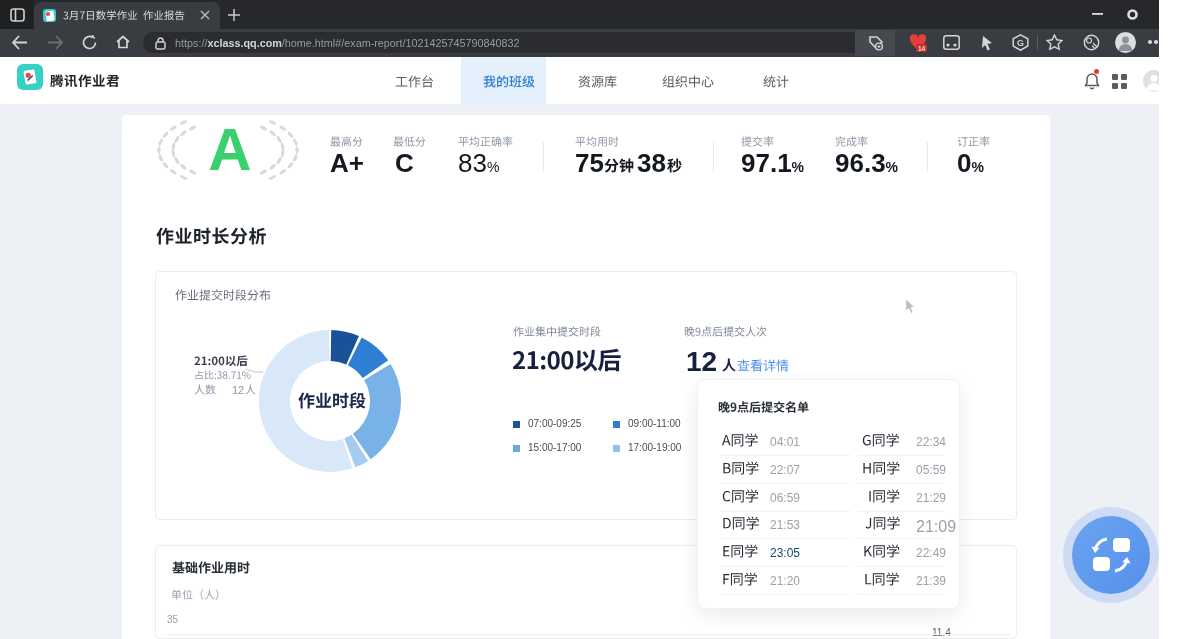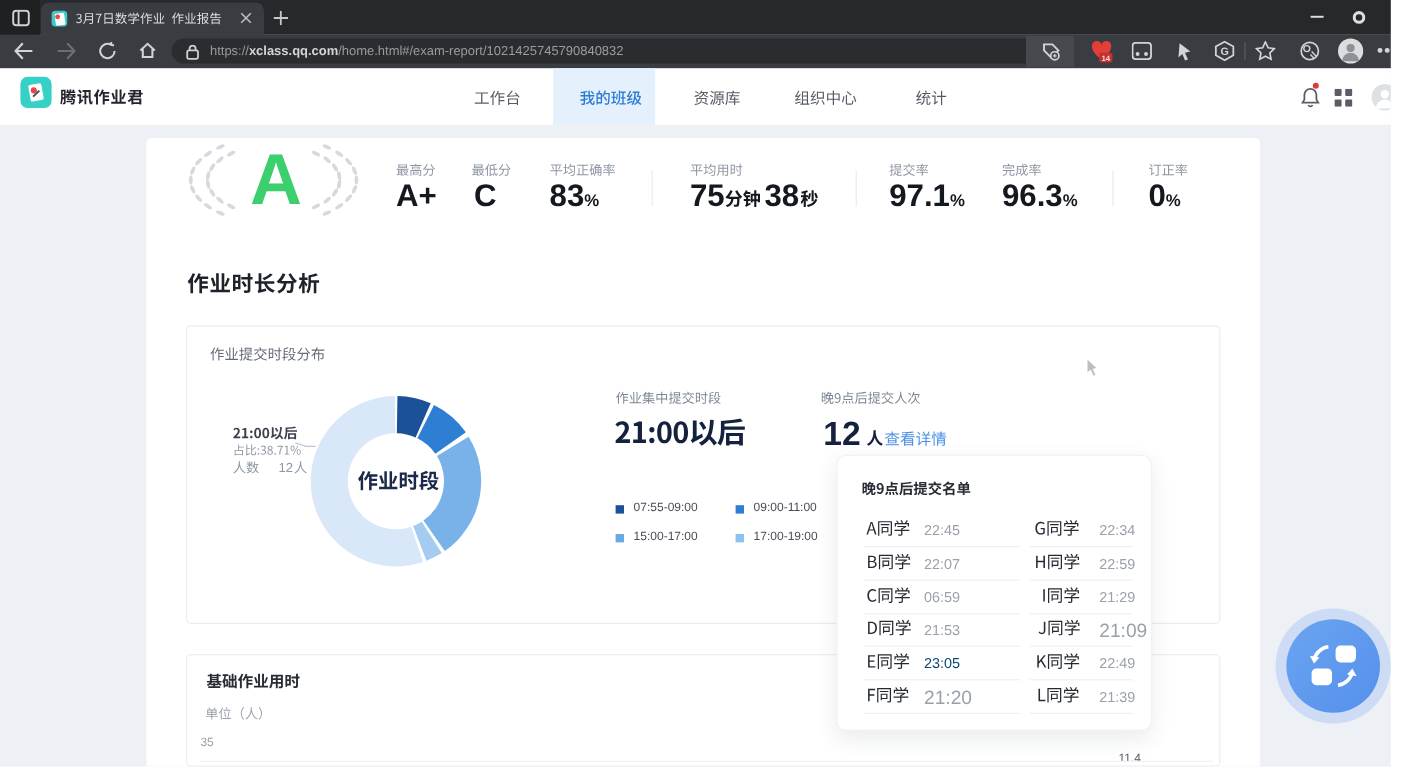--- a/index.html
+++ b/index.html
@@ -228,21 +228,21 @@
 <div class="ab" style="left:395px;top:148px;font-size:26px;font-weight:bold;color:#14181f;">C</div>
 <svg style="position:absolute;left:458px;top:136px;overflow:visible" width="55" height="13">
       <g fill="#8d95a3" transform="translate(0,9.68) scale(0.01100)">
         <path transform="translate(0.0,0) scale(1,-1)" d="M174 630C213 556 252 459 266 399L337 424C323 482 282 578 242 650ZM755 655C730 582 684 480 646 417L711 396C750 456 797 552 834 633ZM52 348V273H459V-79H537V273H949V348H537V698H893V773H105V698H459V348Z"></path>
         <path transform="translate(1000.0,0) scale(1,-1)" d="M485 462C547 411 625 339 665 296L713 347C673 387 595 454 531 504ZM404 119 435 49C538 105 676 180 803 253L785 313C648 240 499 163 404 119ZM570 840C523 709 445 582 357 501C372 486 396 455 407 440C452 486 497 545 537 610H859C847 198 833 39 800 4C789 -9 777 -12 756 -12C731 -12 666 -12 595 -5C608 -26 617 -56 619 -77C680 -80 745 -82 782 -78C819 -75 841 -67 864 -37C903 12 916 172 929 640C929 651 929 680 929 680H577C600 725 621 772 639 819ZM36 123 63 47C158 95 282 159 398 220L380 283L241 216V528H362V599H241V828H169V599H43V528H169V183C119 159 73 139 36 123Z"></path>
         <path transform="translate(2000.0,0) scale(1,-1)" d="M188 510V38H52V-35H950V38H565V353H878V426H565V693H917V767H90V693H486V38H265V510Z"></path>
         <path transform="translate(3000.0,0) scale(1,-1)" d="M552 843C508 720 434 604 348 528C362 514 385 485 393 471C410 487 427 504 443 523V318C443 205 432 62 335 -40C352 -48 381 -69 393 -81C458 -13 488 76 502 164H645V-44H711V164H855V10C855 -1 851 -5 839 -6C828 -6 788 -6 745 -5C754 -24 762 -53 764 -72C826 -72 869 -71 894 -60C919 -48 927 -28 927 10V585H744C779 628 816 681 840 727L792 760L780 757H590C600 780 609 803 618 826ZM645 230H510C512 261 513 290 513 318V349H645ZM711 230V349H855V230ZM645 409H513V520H645ZM711 409V520H855V409ZM494 585H492C516 619 539 656 559 694H739C717 656 690 615 664 585ZM56 787V718H175C149 565 105 424 35 328C47 308 65 266 70 247C88 271 105 299 121 328V-34H186V46H361V479H186C211 554 232 635 247 718H393V787ZM186 411H297V113H186Z"></path>
         <path transform="translate(4000.0,0) scale(1,-1)" d="M829 643C794 603 732 548 687 515L742 478C788 510 846 558 892 605ZM56 337 94 277C160 309 242 353 319 394L304 451C213 407 118 363 56 337ZM85 599C139 565 205 515 236 481L290 527C256 561 190 609 136 640ZM677 408C746 366 832 306 874 266L930 311C886 351 797 410 730 448ZM51 202V132H460V-80H540V132H950V202H540V284H460V202ZM435 828C450 805 468 776 481 750H71V681H438C408 633 374 592 361 579C346 561 331 550 317 547C324 530 334 498 338 483C353 489 375 494 490 503C442 454 399 415 379 399C345 371 319 352 297 349C305 330 315 297 318 284C339 293 374 298 636 324C648 304 658 286 664 270L724 297C703 343 652 415 607 466L551 443C568 424 585 401 600 379L423 364C511 434 599 522 679 615L618 650C597 622 573 594 550 567L421 560C454 595 487 637 516 681H941V750H569C555 779 531 818 508 847Z"></path>
       </g>
     </svg>
-<div class="ab" style="left:458px;top:148px;font-size:26px;font-weight:bold;color:#14181f;">83<span style="font-size:14px">%</span></div>
+<div class="ab" style="left:458px;top:148px;font-size:26px;font-weight:normal;color:#14181f;">83<span style="font-size:14px">%</span></div>
 <div class="ab" style="left:543px;top:142px;width:1px;height:30px;background:#e8eaee"></div>
 <svg style="position:absolute;left:575px;top:136px;overflow:visible" width="44" height="13">
       <g fill="#8d95a3" transform="translate(0,9.68) scale(0.01100)">
         <path transform="translate(0.0,0) scale(1,-1)" d="M174 630C213 556 252 459 266 399L337 424C323 482 282 578 242 650ZM755 655C730 582 684 480 646 417L711 396C750 456 797 552 834 633ZM52 348V273H459V-79H537V273H949V348H537V698H893V773H105V698H459V348Z"></path>
         <path transform="translate(1000.0,0) scale(1,-1)" d="M485 462C547 411 625 339 665 296L713 347C673 387 595 454 531 504ZM404 119 435 49C538 105 676 180 803 253L785 313C648 240 499 163 404 119ZM570 840C523 709 445 582 357 501C372 486 396 455 407 440C452 486 497 545 537 610H859C847 198 833 39 800 4C789 -9 777 -12 756 -12C731 -12 666 -12 595 -5C608 -26 617 -56 619 -77C680 -80 745 -82 782 -78C819 -75 841 -67 864 -37C903 12 916 172 929 640C929 651 929 680 929 680H577C600 725 621 772 639 819ZM36 123 63 47C158 95 282 159 398 220L380 283L241 216V528H362V599H241V828H169V599H43V528H169V183C119 159 73 139 36 123Z"></path>
         <path transform="translate(2000.0,0) scale(1,-1)" d="M153 770V407C153 266 143 89 32 -36C49 -45 79 -70 90 -85C167 0 201 115 216 227H467V-71H543V227H813V22C813 4 806 -2 786 -3C767 -4 699 -5 629 -2C639 -22 651 -55 655 -74C749 -75 807 -74 841 -62C875 -50 887 -27 887 22V770ZM227 698H467V537H227ZM813 698V537H543V698ZM227 466H467V298H223C226 336 227 373 227 407ZM813 466V298H543V466Z"></path>
         <path transform="translate(3000.0,0) scale(1,-1)" d="M474 452C527 375 595 269 627 208L693 246C659 307 590 409 536 485ZM324 402V174H153V402ZM324 469H153V688H324ZM81 756V25H153V106H394V756ZM764 835V640H440V566H764V33C764 13 756 6 736 6C714 4 640 4 562 7C573 -15 585 -49 590 -70C690 -70 754 -69 790 -56C826 -44 840 -22 840 33V566H962V640H840V835Z"></path>
       </g>
     </svg>
 <div class="ab" style="left:575px;top:148px;font-size:26px;font-weight:bold;color:#14181f;">75</div>
@@ -404,21 +404,21 @@
     </svg>
 <svg style="position:absolute;left:737px;top:359px;overflow:visible" width="52" height="15">
       <g fill="#4a8ee8" transform="translate(0,11.44) scale(0.01300)">
         <path transform="translate(0.0,0) scale(1,-1)" d="M295 218H700V134H295ZM295 352H700V270H295ZM221 406V80H778V406ZM74 20V-48H930V20ZM460 840V713H57V647H379C293 552 159 466 36 424C52 410 74 382 85 364C221 418 369 523 460 642V437H534V643C626 527 776 423 914 372C925 391 947 420 964 434C838 473 702 556 615 647H944V713H534V840Z"></path>
         <path transform="translate(1000.0,0) scale(1,-1)" d="M332 214H768V144H332ZM332 267V335H768V267ZM332 92H768V18H332ZM826 832C666 800 362 785 118 783C125 767 132 742 133 725C220 725 314 727 408 731C401 708 394 685 386 662H132V602H364C354 577 343 552 330 527H59V465H296C233 359 147 267 33 202C49 187 71 160 81 143C150 184 209 234 260 291V-82H332V-42H768V-82H843V395H340C355 418 369 441 382 465H941V527H413C425 552 436 577 446 602H883V662H468L491 735C635 744 773 758 874 778Z"></path>
         <path transform="translate(2000.0,0) scale(1,-1)" d="M107 768C161 722 229 657 262 615L312 670C280 711 210 773 155 817ZM454 811C488 760 525 692 539 649L608 678C593 721 555 786 520 836ZM187 -60V-59C202 -39 229 -17 391 111C383 125 372 153 365 174L266 99V526H40V453H195V91C195 42 164 9 146 -6C159 -17 180 -44 187 -60ZM826 843C804 784 767 704 732 648H399V579H630V441H430V372H630V231H375V160H630V-79H705V160H953V231H705V372H899V441H705V579H931V648H812C842 698 875 761 902 817Z"></path>
         <path transform="translate(3000.0,0) scale(1,-1)" d="M152 840V-79H220V840ZM73 647C67 569 51 458 27 390L86 370C109 445 125 561 129 640ZM229 674C250 627 273 564 282 526L335 552C325 588 301 648 279 694ZM446 210H808V134H446ZM446 267V342H808V267ZM590 840V762H334V704H590V640H358V585H590V516H304V458H958V516H664V585H903V640H664V704H928V762H664V840ZM376 400V-79H446V77H808V5C808 -7 803 -11 790 -12C776 -13 728 -13 677 -11C686 -29 696 -57 699 -76C770 -76 815 -76 843 -64C871 -53 879 -33 879 4V400Z"></path>
       </g>
     </svg>
 <div class="ab" style="left:513px;top:421px;width:7px;height:7px;background:#1b5199"></div>
-<div class="ab" style="left:528px;top:418px;font-size:10px;color:#464c56">07:55-09:00</div>
+<div class="ab" style="left:528px;top:418px;font-size:10px;color:#464c56">07:00-09:25</div>
 <div class="ab" style="left:613px;top:421px;width:7px;height:7px;background:#2e7fd3"></div>
 <div class="ab" style="left:628px;top:418px;font-size:10px;color:#464c56">09:00-11:00</div>
 <div class="ab" style="left:513px;top:445px;width:7px;height:7px;background:#6aaae4"></div>
 <div class="ab" style="left:528px;top:442px;font-size:10px;color:#464c56">15:00-17:00</div>
 <div class="ab" style="left:613px;top:445px;width:7px;height:7px;background:#8ec1f0"></div>
 <div class="ab" style="left:628px;top:442px;font-size:10px;color:#464c56">17:00-19:00</div>
 <div class="ab" style="left:155px;top:545px;width:862px;height:94px;border:1px solid #ecedf0;border-radius:4px;background:#fff"></div>
 <svg style="position:absolute;left:172px;top:561px;overflow:visible" width="78" height="15">
       <g fill="#272c35" transform="translate(0,11.44) scale(0.01300)">
         <path transform="translate(0.0,0) scale(1,-1)" d="M659 849V774H344V850H224V774H86V677H224V377H32V279H225C170 226 97 180 23 153C48 131 83 89 100 62C156 87 211 122 260 165V101H437V36H122V-62H888V36H559V101H742V175C790 132 845 96 900 71C917 99 953 142 979 163C908 188 838 231 783 279H968V377H782V677H919V774H782V849ZM344 677H659V634H344ZM344 550H659V506H344ZM344 422H659V377H344ZM437 259V196H293C320 222 344 250 364 279H648C669 250 693 222 720 196H559V259Z"></path>
@@ -454,21 +454,21 @@
         <path transform="translate(6590.0,0) scale(1,-1)" d="M254 422H436V353H254ZM560 422H750V353H560ZM254 581H436V513H254ZM560 581H750V513H560ZM682 842C662 792 628 728 595 679H380L424 700C404 742 358 802 320 846L216 799C245 764 277 717 298 679H137V255H436V189H48V78H436V-87H560V78H955V189H560V255H874V679H731C758 716 788 760 816 803Z"></path>
       </g>
     </svg>
 <svg style="position:absolute;left:722px;top:433.0px;overflow:visible" width="37" height="16">
       <g fill="#262b33" transform="translate(0,12.32) scale(0.01400)">
         <path transform="translate(0.0,0) scale(1,-1)" d="M4 0H97L168 224H436L506 0H604L355 733H252ZM191 297 227 410C253 493 277 572 300 658H304C328 573 351 493 378 410L413 297Z"></path>
         <path transform="translate(608.0,0) scale(1,-1)" d="M248 612V547H756V612ZM368 378H632V188H368ZM299 442V51H368V124H702V442ZM88 788V-82H161V717H840V16C840 -2 834 -8 816 -9C799 -9 741 -10 678 -8C690 -27 701 -61 705 -81C791 -81 842 -79 872 -67C903 -55 914 -31 914 15V788Z"></path>
         <path transform="translate(1608.0,0) scale(1,-1)" d="M460 347V275H60V204H460V14C460 -1 455 -5 435 -7C414 -8 347 -8 269 -6C282 -26 296 -57 302 -78C393 -78 450 -77 487 -65C524 -55 536 -33 536 13V204H945V275H536V315C627 354 719 411 784 469L735 506L719 502H228V436H635C583 402 519 368 460 347ZM424 824C454 778 486 716 500 674H280L318 693C301 732 259 788 221 830L159 802C191 764 227 712 246 674H80V475H152V606H853V475H928V674H763C796 714 831 763 861 808L785 834C762 785 720 721 683 674H520L572 694C559 737 524 801 490 849Z"></path>
       </g>
     </svg>
-<div class="ab" style="left:770px;top:435px;font-size:12px;color:#9aa1ab">22:45</div>
+<div class="ab" style="left:770px;top:435px;font-size:12px;color:#9aa1ab">04:01</div>
 <svg style="position:absolute;left:862.354px;top:433.0px;overflow:visible" width="38" height="16">
       <g fill="#262b33" transform="translate(0,12.32) scale(0.01400)">
         <path transform="translate(0.0,0) scale(1,-1)" d="M389 -13C487 -13 568 23 615 72V380H374V303H530V111C501 84 450 68 398 68C241 68 153 184 153 369C153 552 249 665 397 665C470 665 518 634 555 596L605 656C563 700 496 746 394 746C200 746 58 603 58 366C58 128 196 -13 389 -13Z"></path>
         <path transform="translate(689.0,0) scale(1,-1)" d="M248 612V547H756V612ZM368 378H632V188H368ZM299 442V51H368V124H702V442ZM88 788V-82H161V717H840V16C840 -2 834 -8 816 -9C799 -9 741 -10 678 -8C690 -27 701 -61 705 -81C791 -81 842 -79 872 -67C903 -55 914 -31 914 15V788Z"></path>
         <path transform="translate(1689.0,0) scale(1,-1)" d="M460 347V275H60V204H460V14C460 -1 455 -5 435 -7C414 -8 347 -8 269 -6C282 -26 296 -57 302 -78C393 -78 450 -77 487 -65C524 -55 536 -33 536 13V204H945V275H536V315C627 354 719 411 784 469L735 506L719 502H228V436H635C583 402 519 368 460 347ZM424 824C454 778 486 716 500 674H280L318 693C301 732 259 788 221 830L159 802C191 764 227 712 246 674H80V475H152V606H853V475H928V674H763C796 714 831 763 861 808L785 834C762 785 720 721 683 674H520L572 694C559 737 524 801 490 849Z"></path>
       </g>
     </svg>
 <div class="ab" style="left:916px;top:435px;font-size:12px;color:#9aa1ab">22:34</div>
 <div class="ab" style="left:720px;top:455px;width:130px;height:1px;background:#eef0f3"></div>
 <div class="ab" style="left:858px;top:455px;width:86px;height:1px;background:#eef0f3"></div>
@@ -480,21 +480,21 @@
       </g>
     </svg>
 <div class="ab" style="left:770px;top:463px;font-size:12px;color:#9aa1ab">22:07</div>
 <svg style="position:absolute;left:861.808px;top:460.8px;overflow:visible" width="38" height="16">
       <g fill="#262b33" transform="translate(0,12.32) scale(0.01400)">
         <path transform="translate(0.0,0) scale(1,-1)" d="M101 0H193V346H535V0H628V733H535V426H193V733H101Z"></path>
         <path transform="translate(728.0,0) scale(1,-1)" d="M248 612V547H756V612ZM368 378H632V188H368ZM299 442V51H368V124H702V442ZM88 788V-82H161V717H840V16C840 -2 834 -8 816 -9C799 -9 741 -10 678 -8C690 -27 701 -61 705 -81C791 -81 842 -79 872 -67C903 -55 914 -31 914 15V788Z"></path>
         <path transform="translate(1728.0,0) scale(1,-1)" d="M460 347V275H60V204H460V14C460 -1 455 -5 435 -7C414 -8 347 -8 269 -6C282 -26 296 -57 302 -78C393 -78 450 -77 487 -65C524 -55 536 -33 536 13V204H945V275H536V315C627 354 719 411 784 469L735 506L719 502H228V436H635C583 402 519 368 460 347ZM424 824C454 778 486 716 500 674H280L318 693C301 732 259 788 221 830L159 802C191 764 227 712 246 674H80V475H152V606H853V475H928V674H763C796 714 831 763 861 808L785 834C762 785 720 721 683 674H520L572 694C559 737 524 801 490 849Z"></path>
       </g>
     </svg>
-<div class="ab" style="left:916px;top:463px;font-size:12px;color:#9aa1ab">22:59</div>
+<div class="ab" style="left:916px;top:463px;font-size:12px;color:#9aa1ab">05:59</div>
 <div class="ab" style="left:720px;top:483px;width:130px;height:1px;background:#eef0f3"></div>
 <div class="ab" style="left:858px;top:483px;width:86px;height:1px;background:#eef0f3"></div>
 <svg style="position:absolute;left:722px;top:488.6px;overflow:visible" width="37" height="16">
       <g fill="#262b33" transform="translate(0,12.32) scale(0.01400)">
         <path transform="translate(0.0,0) scale(1,-1)" d="M377 -13C472 -13 544 25 602 92L551 151C504 99 451 68 381 68C241 68 153 184 153 369C153 552 246 665 384 665C447 665 495 637 534 596L584 656C542 703 472 746 383 746C197 746 58 603 58 366C58 128 194 -13 377 -13Z"></path>
         <path transform="translate(638.0,0) scale(1,-1)" d="M248 612V547H756V612ZM368 378H632V188H368ZM299 442V51H368V124H702V442ZM88 788V-82H161V717H840V16C840 -2 834 -8 816 -9C799 -9 741 -10 678 -8C690 -27 701 -61 705 -81C791 -81 842 -79 872 -67C903 -55 914 -31 914 15V788Z"></path>
         <path transform="translate(1638.0,0) scale(1,-1)" d="M460 347V275H60V204H460V14C460 -1 455 -5 435 -7C414 -8 347 -8 269 -6C282 -26 296 -57 302 -78C393 -78 450 -77 487 -65C524 -55 536 -33 536 13V204H945V275H536V315C627 354 719 411 784 469L735 506L719 502H228V436H635C583 402 519 368 460 347ZM424 824C454 778 486 716 500 674H280L318 693C301 732 259 788 221 830L159 802C191 764 227 712 246 674H80V475H152V606H853V475H928V674H763C796 714 831 763 861 808L785 834C762 785 720 721 683 674H520L572 694C559 737 524 801 490 849Z"></path>
       </g>
     </svg>
 <div class="ab" style="left:770px;top:491px;font-size:12px;color:#9aa1ab">06:59</div>
@@ -544,21 +544,21 @@
 <div class="ab" style="left:916px;top:546px;font-size:12px;color:#9aa1ab">22:49</div>
 <div class="ab" style="left:720px;top:566px;width:130px;height:1px;background:#eef0f3"></div>
 <div class="ab" style="left:858px;top:566px;width:86px;height:1px;background:#eef0f3"></div>
 <svg style="position:absolute;left:722px;top:572.0px;overflow:visible" width="36" height="16">
       <g fill="#262b33" transform="translate(0,12.32) scale(0.01400)">
         <path transform="translate(0.0,0) scale(1,-1)" d="M101 0H193V329H473V407H193V655H523V733H101Z"></path>
         <path transform="translate(552.0,0) scale(1,-1)" d="M248 612V547H756V612ZM368 378H632V188H368ZM299 442V51H368V124H702V442ZM88 788V-82H161V717H840V16C840 -2 834 -8 816 -9C799 -9 741 -10 678 -8C690 -27 701 -61 705 -81C791 -81 842 -79 872 -67C903 -55 914 -31 914 15V788Z"></path>
         <path transform="translate(1552.0,0) scale(1,-1)" d="M460 347V275H60V204H460V14C460 -1 455 -5 435 -7C414 -8 347 -8 269 -6C282 -26 296 -57 302 -78C393 -78 450 -77 487 -65C524 -55 536 -33 536 13V204H945V275H536V315C627 354 719 411 784 469L735 506L719 502H228V436H635C583 402 519 368 460 347ZM424 824C454 778 486 716 500 674H280L318 693C301 732 259 788 221 830L159 802C191 764 227 712 246 674H80V475H152V606H853V475H928V674H763C796 714 831 763 861 808L785 834C762 785 720 721 683 674H520L572 694C559 737 524 801 490 849Z"></path>
       </g>
     </svg>
-<div class="ab" style="left:770px;top:574px;font-size:16px;color:#9aa1ab">21:20</div>
+<div class="ab" style="left:770px;top:574px;font-size:12px;color:#9aa1ab">21:20</div>
 <svg style="position:absolute;left:864.398px;top:572.0px;overflow:visible" width="36" height="16">
       <g fill="#262b33" transform="translate(0,12.32) scale(0.01400)">
         <path transform="translate(0.0,0) scale(1,-1)" d="M101 0H514V79H193V733H101Z"></path>
         <path transform="translate(543.0,0) scale(1,-1)" d="M248 612V547H756V612ZM368 378H632V188H368ZM299 442V51H368V124H702V442ZM88 788V-82H161V717H840V16C840 -2 834 -8 816 -9C799 -9 741 -10 678 -8C690 -27 701 -61 705 -81C791 -81 842 -79 872 -67C903 -55 914 -31 914 15V788Z"></path>
         <path transform="translate(1543.0,0) scale(1,-1)" d="M460 347V275H60V204H460V14C460 -1 455 -5 435 -7C414 -8 347 -8 269 -6C282 -26 296 -57 302 -78C393 -78 450 -77 487 -65C524 -55 536 -33 536 13V204H945V275H536V315C627 354 719 411 784 469L735 506L719 502H228V436H635C583 402 519 368 460 347ZM424 824C454 778 486 716 500 674H280L318 693C301 732 259 788 221 830L159 802C191 764 227 712 246 674H80V475H152V606H853V475H928V674H763C796 714 831 763 861 808L785 834C762 785 720 721 683 674H520L572 694C559 737 524 801 490 849Z"></path>
       </g>
     </svg>
 <div class="ab" style="left:916px;top:574px;font-size:12px;color:#9aa1ab">21:39</div>
 <div class="ab" style="left:720px;top:594px;width:130px;height:1px;background:#eef0f3"></div>
 <div class="ab" style="left:858px;top:594px;width:86px;height:1px;background:#eef0f3"></div>

